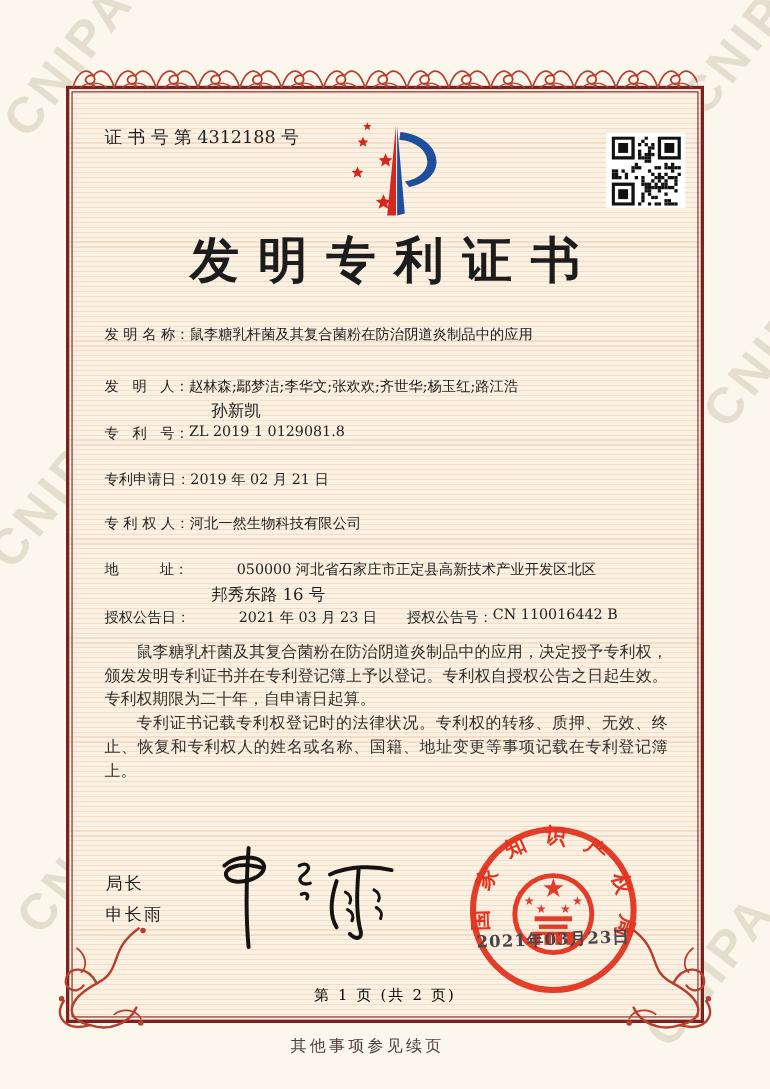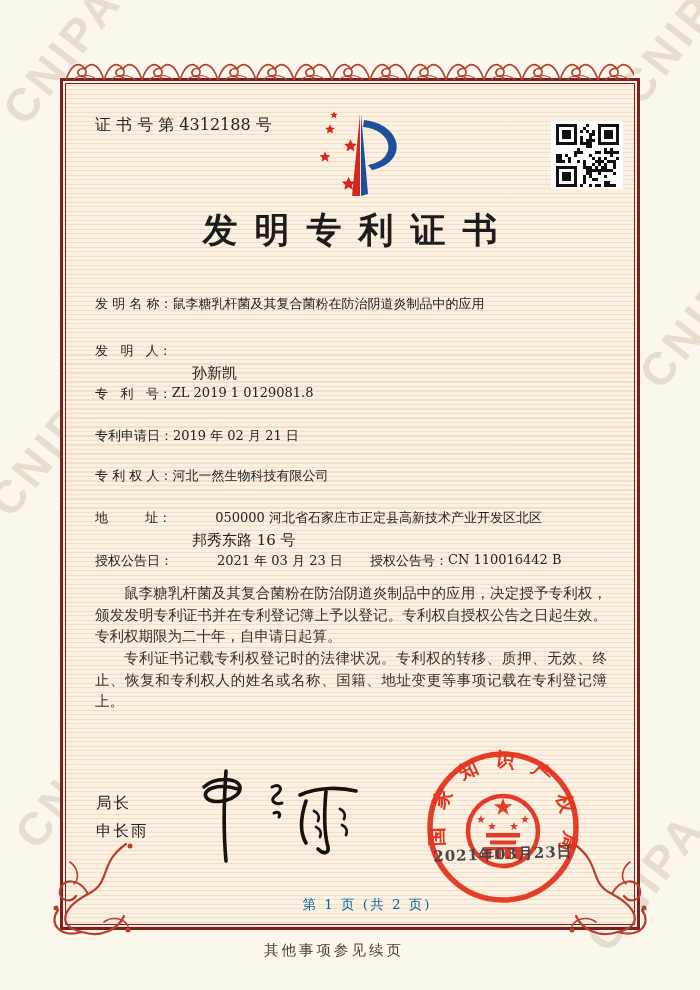--- a/index.html
+++ b/index.html
@@ -37,21 +37,21 @@
     position:absolute;left:95px;top:115px;font-size:16px;
     white-space:pre;color:#1f1f1f;
   }
   .logo{position:absolute;left:298px;top:110px;}
   .qrbox{
     position:absolute;left:551px;top:121px;width:72px;height:68px;
     background:#ffffff;display:flex;align-items:center;justify-content:center;
   }
   .title{
     position:absolute;left:0;top:207px;width:100%;text-align:center;
-    font-size:35px;font-weight:700;color:#1c1c1c;
+    font-size:45px;font-weight:700;color:#1c1c1c;
     letter-spacing:17px;text-indent:17px;
   }
   
   .row{position:absolute;left:95px;font-size:13px;display:flex;}
   .row .lbl{white-space:pre;flex:0 0 auto;color:#222;}
   .row .val{color:#222;}
   .val2{position:absolute;font-size:15px;color:#222;}
   
   .para{
     position:absolute;left:95px;width:512px;font-size:14.5px;
@@ -63,22 +63,22 @@
   .officer{position:absolute;left:96px;font-size:15.5px;color:#222;letter-spacing:2px;}
   .sig{position:absolute;left:188px;top:765px;}
   .seal{position:absolute;left:425px;top:749px;width:156px;height:156px;}
   .seal-date{
     position:absolute;left:-14px;top:96px;width:184px;text-align:center;
     font-size:15px;font-weight:700;color:#44464b;letter-spacing:1px;
     transform:rotate(-2deg);
     font-family:"DejaVu Serif","Liberation Serif",serif;
   }
   .pageno{
-    position:absolute;left:77px;top:896px;width:580px;text-align:center;
-    font-size:13.5px;letter-spacing:2px;color:#0369a1;
+    position:absolute;left:60px;top:896px;width:580px;text-align:center;
+    font-size:13.5px;letter-spacing:2px;color:#000000;
   }
   .contnote{
     position:absolute;left:0;top:941px;width:668px;text-align:center;
     font-size:14.5px;letter-spacing:3px;color:#4f4036;
   }
 </style>
 </head>
 <body>
 
 <span class="wm" style="left:-18px;top:28px;">CNIPA</span>
@@ -290,20 +290,21 @@
 
 <div class="title">发明专利证书</div>
 
 <div class="row" style="top:295px;">
   <span class="lbl">发 明 名 称：</span>
   <span class="val">鼠李糖乳杆菌及其复合菌粉在防治阴道炎制品中的应用</span>
 </div>
 
 <div class="row" style="top:342px;">
   <span class="lbl">发   明   人：</span>
+  <span class="val">赵林森;鄢梦洁;李华文;张欢欢;齐世华;杨玉红;路江浩</span>
 </div>
 <span class="val2" style="left:192px;top:364px;">孙新凯</span>
 
 <div class="row" style="top:385px;">
   <span class="lbl">专   利   号：</span>
   <span class="val">ZL 2019 1 0129081.8</span>
 </div>
 
 <div class="row" style="top:427px;">
   <span class="lbl">专利申请日：</span>

